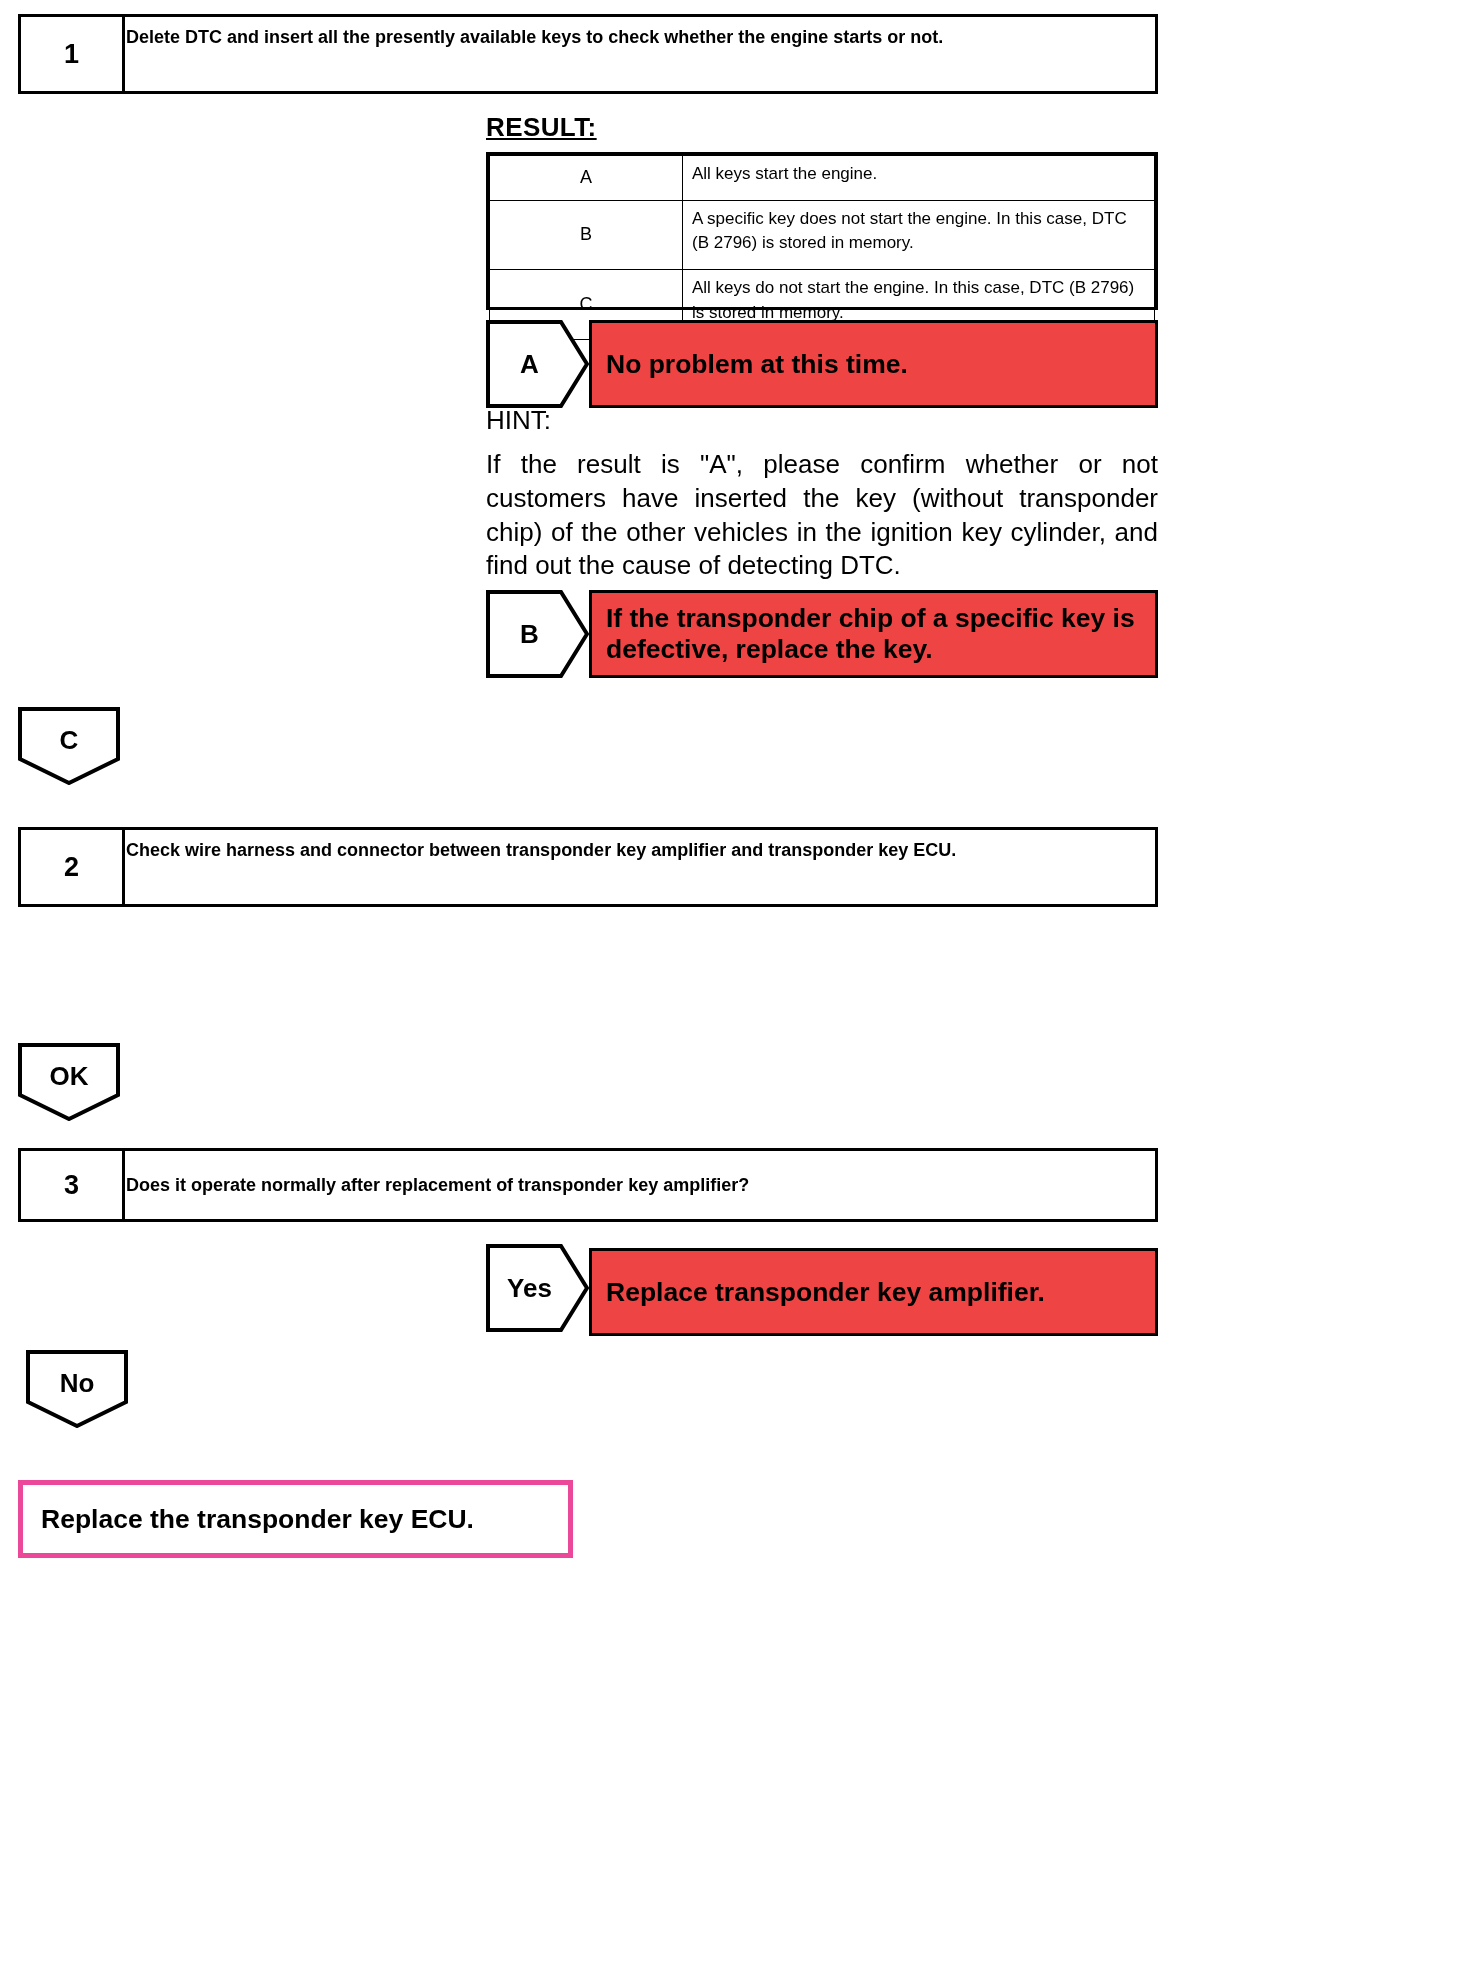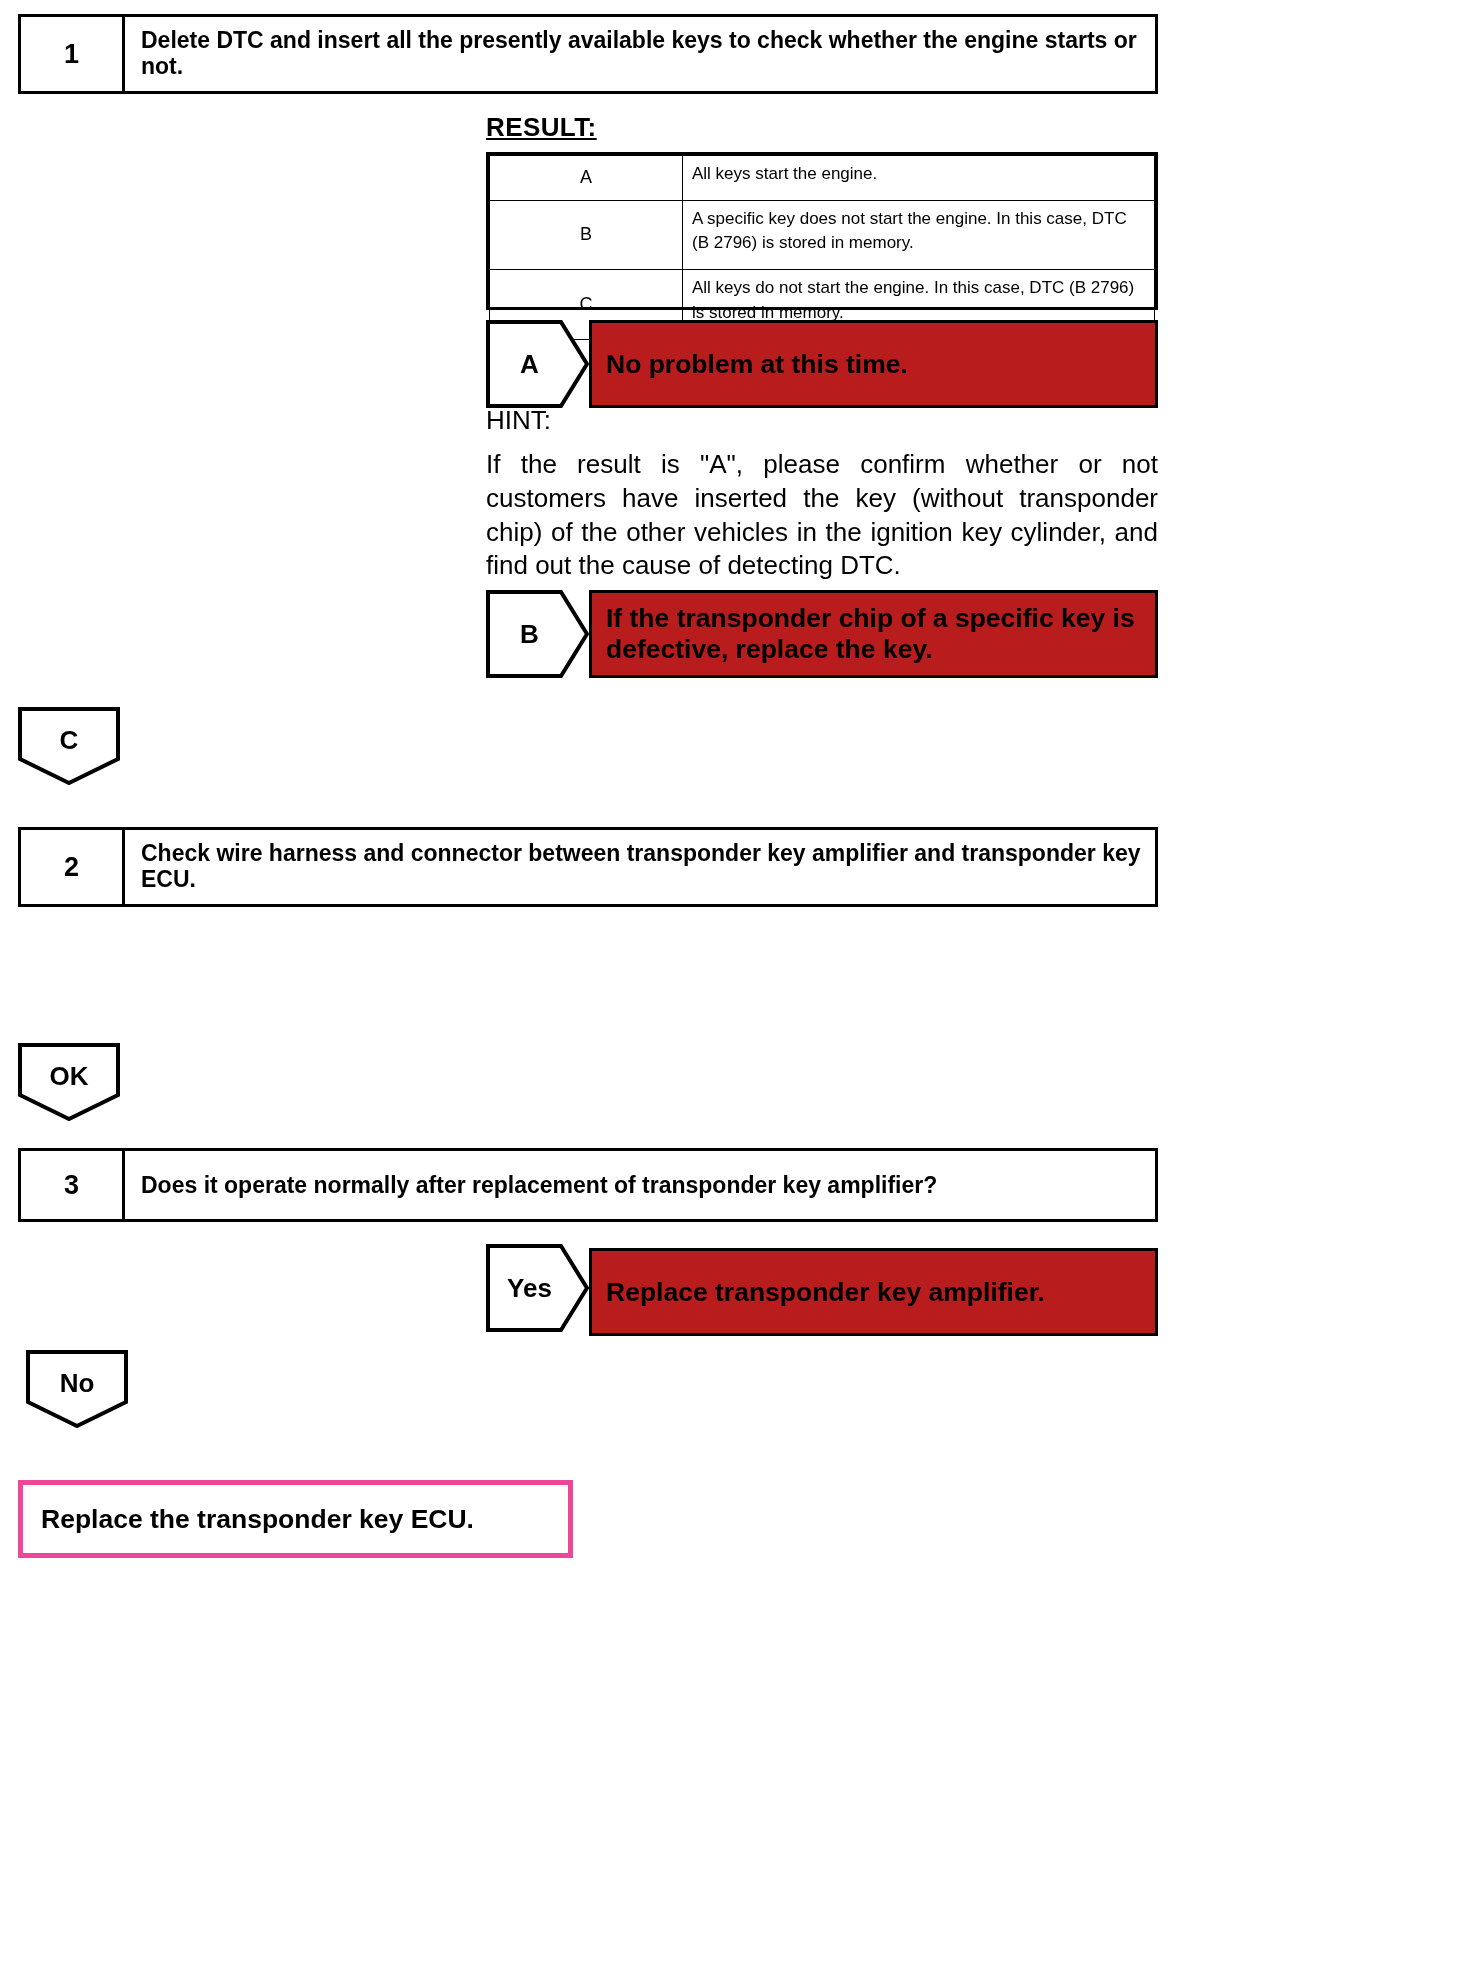--- a/index.html
+++ b/index.html
@@ -38,22 +38,22 @@
     box-sizing: border-box;
     display: flex;
     align-items: center;
     justify-content: center;
     font-size: 27px;
     font-weight: bold;
   }
   .step-text {
     flex: 1 1 auto;
     box-sizing: border-box;
-    padding: 10px 14px 10px 16px;
-    font-size: 23px;
+    padding: 10px 14px 10px 1px;
+    font-size: 18px;
     font-weight: bold;
     line-height: 1.14;
     display: flex;
     align-items: center;
   }
   .step-text.top {
     align-items: flex-start;
   }
 
   
@@ -122,21 +122,21 @@
   }
   .branch .tag .tag-label {
     position: relative;
     z-index: 2;
     padding-right: 16px;
   }
   .branch .msg {
     position: absolute;
     border: 3px solid #000;
     box-sizing: border-box;
-    background: #b91c1c;
+    background: #ef4444;
     display: flex;
     align-items: center;
     font-size: 26.5px;
     font-weight: bold;
     line-height: 1.16;
     padding: 8px 12px 8px 14px;
   }
 
   
   .down-tag {

